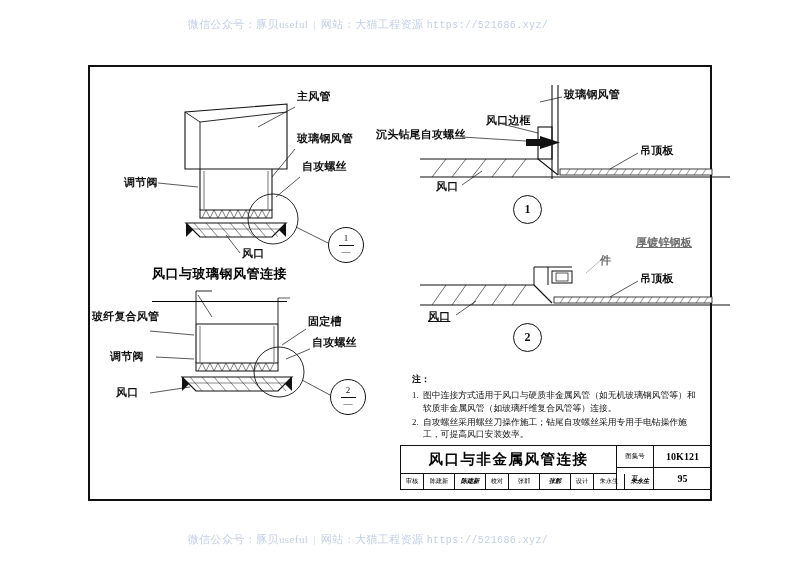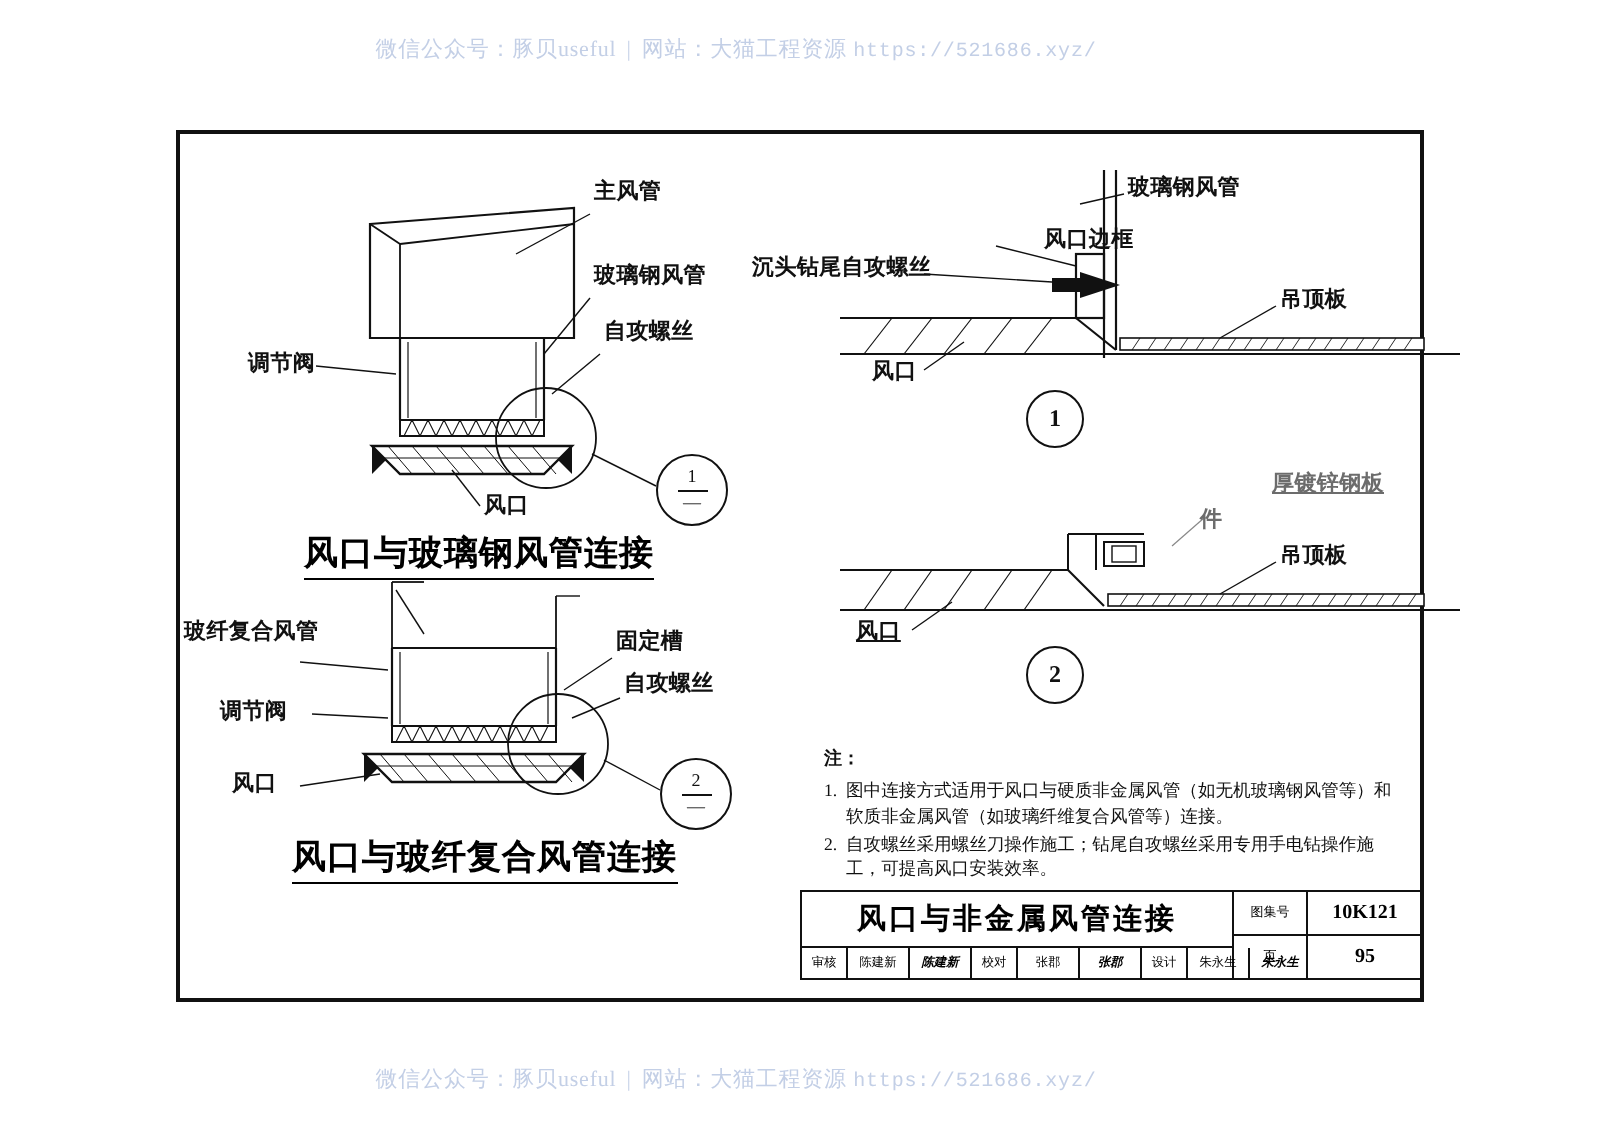--- a/index.html
+++ b/index.html
@@ -22,23 +22,23 @@
     border:2px solid #111;box-sizing:border-box;background:#fff;
   }
   svg.draw{position:absolute;left:0;top:0;width:624px;height:436px;overflow:visible;}
 
   .lbl{
     position:absolute;font-size:11px;color:#111;white-space:nowrap;
     font-family:"Liberation Serif","DejaVu Serif",serif;font-weight:bold;
     letter-spacing:.2px;line-height:1;
   }
   .cap{
-    position:absolute;font-size:17px;font-weight:bold;color:#000;white-space:nowrap;
+    position:absolute;font-size:13px;font-weight:bold;color:#000;white-space:nowrap;
     font-family:"Liberation Serif","DejaVu Serif",serif;letter-spacing:.5px;
-    border-bottom:1.6px solid #000;padding-bottom:1px;
+    border-bottom:1.6px solid #000;padding-bottom:18px;
   }
   .cnum{
     position:absolute;width:27px;height:27px;border:1.4px solid #111;border-radius:50%;
     display:flex;align-items:center;justify-content:center;
     font-size:12px;font-weight:bold;font-family:"Liberation Serif",serif;color:#111;
   }
   .ckey{
     position:absolute;width:34px;height:34px;border:1.1px solid #111;border-radius:50%;
     display:flex;flex-direction:column;align-items:center;justify-content:center;color:#111;
   }
@@ -275,24 +275,23 @@
   <div class="lbl" style="left:2px;top:244px;text-align:center;">玻纤复合风管</div>
   <div class="lbl" style="left:20px;top:284px;">调节阀</div>
   <div class="lbl" style="left:26px;top:320px;">风口</div>
   <div class="lbl" style="left:218px;top:249px;">固定槽</div>
   <div class="lbl" style="left:222px;top:270px;">自攻螺丝</div>
   <div class="ckey" style="left:240px;top:312px;">
     <b>2</b>
     <i></i>
       <s>—</s>
   </div>
-  <div class="cap" style="left:56px;top:350px;">风口与玻纤复合风管连接</div>
 
   <div class="lbl" style="left:474px;top:22px;">玻璃钢风管</div>
-  <div class="lbl" style="left:396px;top:48px;margin-left:36px;">风口边框</div>
+  <div class="lbl" style="left:396px;top:48px;">风口边框</div>
   <div class="lbl" style="left:286px;top:62px;">沉头钻尾自攻螺丝</div>
   <div class="lbl" style="left:550px;top:78px;">吊顶板</div>
   <div class="lbl" style="left:346px;top:114px;">风口</div>
   <div class="cnum" style="left:423px;top:128px;">
     <span>1</span>
   </div>
 
   <div class="lbl faded" style="left:510px;top:170px;text-decoration:underline;margin-left:36px;">厚镀锌钢板</div>
   <div class="lbl faded" style="left:510px;top:188px;">件</div>
   <div class="lbl" style="left:550px;top:206px;">吊顶板</div>

